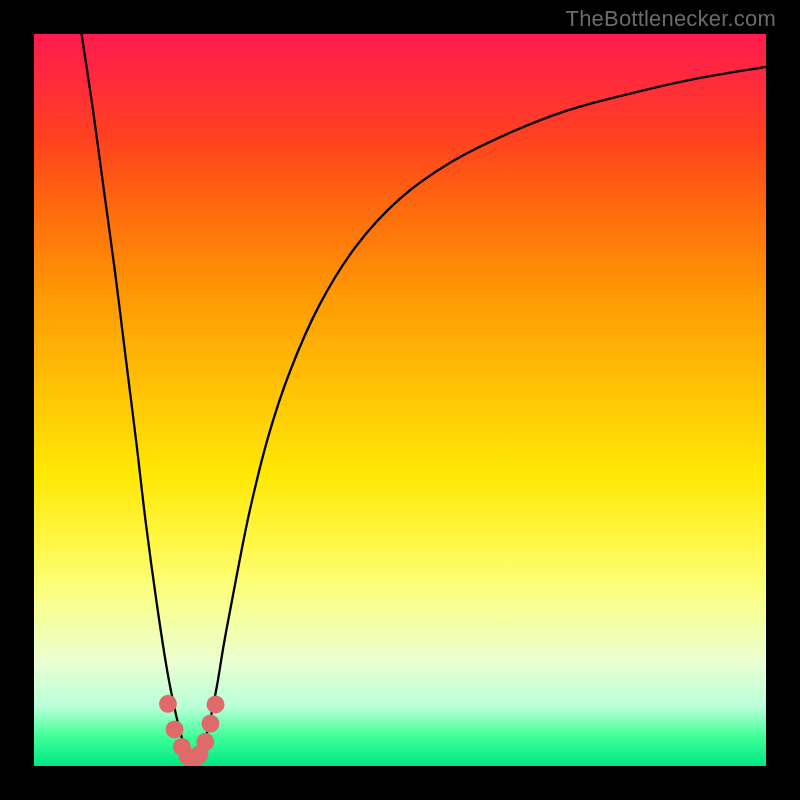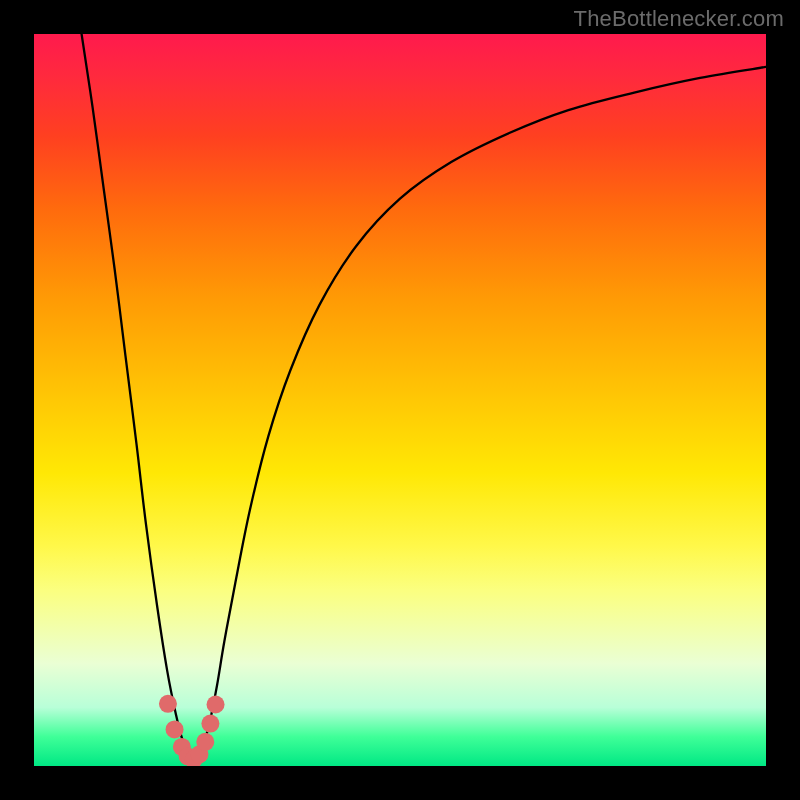--- a/index.html
+++ b/index.html
@@ -35,21 +35,21 @@
       #fbff80 76%,
       #eaffd4 86%,
       #b8ffd8 92%,
       #3fff98 96%,
       #00e884 100%
     );
   }
   .watermark {
     position: absolute;
     top: 6px;
-    right: 16px;
+    right: 24px;
     color: #6b6b6b;
     font-size: 22px;
     letter-spacing: 0.2px;
     font-weight: 400;
     user-select: none;
     pointer-events: none;
   }
   svg.curve {
     position: absolute;
     left: 0;

